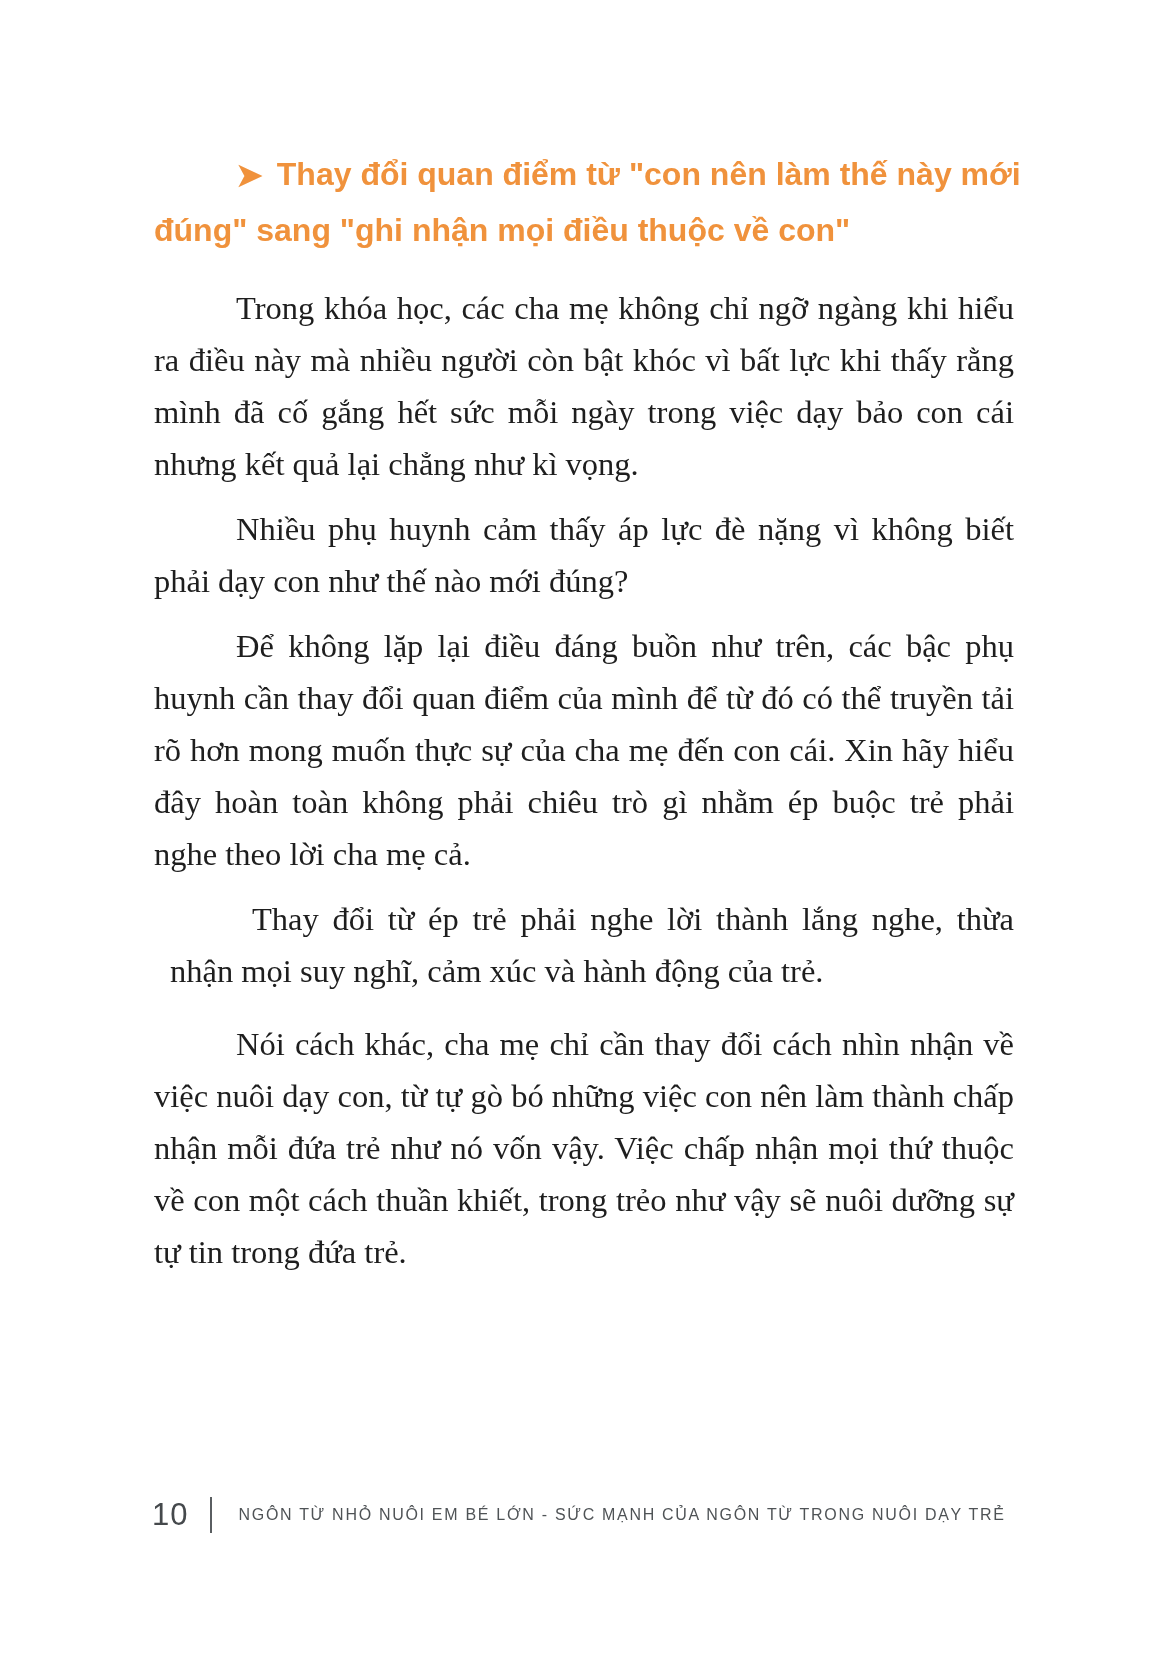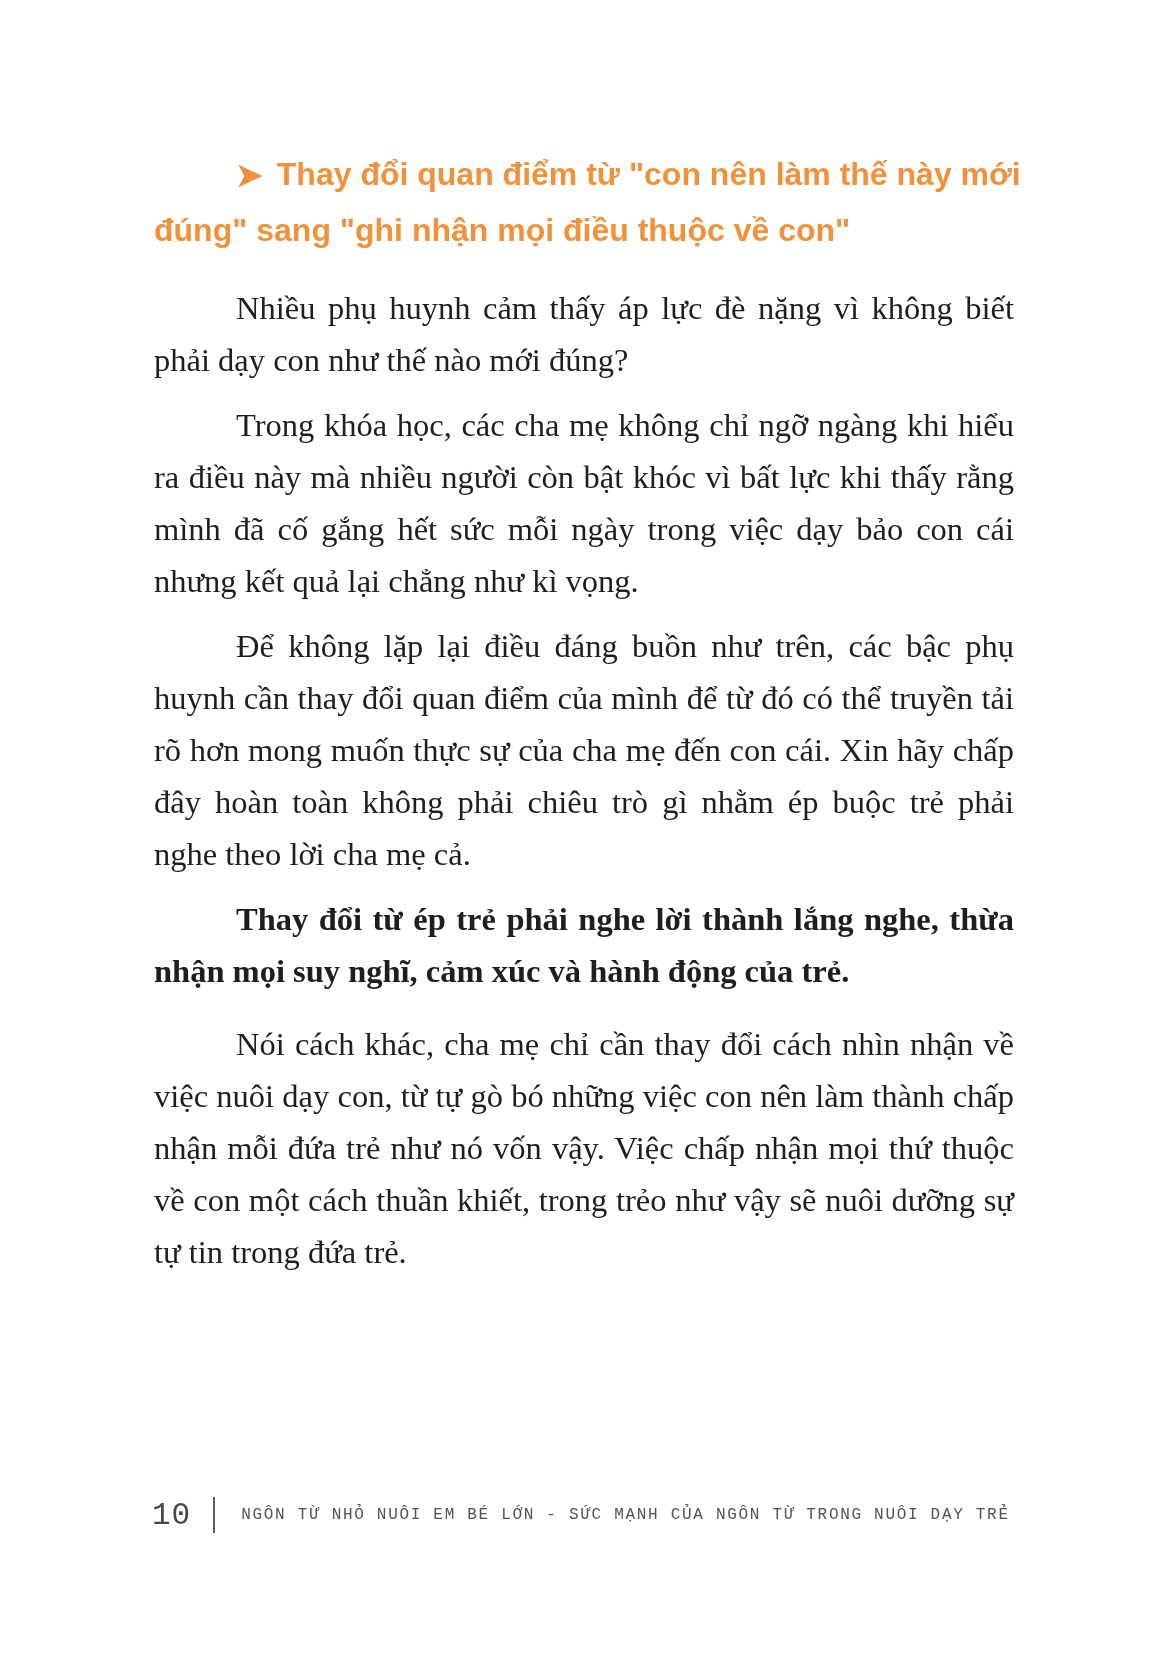--- a/index.html
+++ b/index.html
@@ -43,31 +43,31 @@
   }
   p.body {
     font-size: 32.5px;
     line-height: 52px;
     color: #1E1E1E;
     text-align: justify;
     text-indent: 82px;
     margin: 0 0 13px 0;
   }
   p.body.emphasis {
-    font-weight: 700;
-    margin: 8px 0 21px 0;
+    font-weight: 400;
+    margin: 8px 0 21px 16px;
   }
   .footer {
     position: absolute;
     left: 152px;
     top: 1497px;
     display: flex;
     align-items: center;
     color: #4F5356;
-    font-family: Liberation Mono, monospace;
+    font-family: Liberation Sans, sans-serif;
   }
   .page-num {
     font-size: 31px;
     font-weight: 400;
     letter-spacing: 1px;
     color: #45494C;
   }
   .sep {
     display: inline-block;
     width: 2px;
@@ -87,25 +87,25 @@
 
 <main class="page">
 
   <div class="content">
 
     <h2 class="heading">
       <span class="h-line h-line1"><span class="bullet">➤</span><span>Thay đổi quan điểm từ "con nên làm thế này mới</span></span>
       <span class="h-line h-line2">đúng" sang "ghi nhận mọi điều thuộc về con"</span>
     </h2>
 
+    <p class="body">Trong khóa học, các cha mẹ không chỉ ngỡ ngàng khi hiểu ra điều này mà nhiều người còn bật khóc vì bất lực khi thấy rằng mình đã cố gắng hết sức mỗi ngày trong việc dạy bảo con cái nhưng kết quả lại chẳng như kì vọng.</p>
+
     <p class="body">Nhiều phụ huynh cảm thấy áp lực đè nặng vì không biết phải dạy con như thế nào mới đúng?</p>
 
-    <p class="body">Trong khóa học, các cha mẹ không chỉ ngỡ ngàng khi hiểu ra điều này mà nhiều người còn bật khóc vì bất lực khi thấy rằng mình đã cố gắng hết sức mỗi ngày trong việc dạy bảo con cái nhưng kết quả lại chẳng như kì vọng.</p>
-
-    <p class="body">Để không lặp lại điều đáng buồn như trên, các bậc phụ huynh cần thay đổi quan điểm của mình để từ đó có thể truyền tải rõ hơn mong muốn thực sự của cha mẹ đến con cái. Xin hãy chấp đây hoàn toàn không phải chiêu trò gì nhằm ép buộc trẻ phải nghe theo lời cha mẹ cả.</p>
+    <p class="body">Để không lặp lại điều đáng buồn như trên, các bậc phụ huynh cần thay đổi quan điểm của mình để từ đó có thể truyền tải rõ hơn mong muốn thực sự của cha mẹ đến con cái. Xin hãy hiểu đây hoàn toàn không phải chiêu trò gì nhằm ép buộc trẻ phải nghe theo lời cha mẹ cả.</p>
 
     <p class="body emphasis">Thay đổi từ ép trẻ phải nghe lời thành lắng nghe, thừa nhận mọi suy nghĩ, cảm xúc và hành động của trẻ.</p>
 
     <p class="body">Nói cách khác, cha mẹ chỉ cần thay đổi cách nhìn nhận về việc nuôi dạy con, từ tự gò bó những việc con nên làm thành chấp nhận mỗi đứa trẻ như nó vốn vậy. Việc chấp nhận mọi thứ thuộc về con một cách thuần khiết, trong trẻo như vậy sẽ nuôi dưỡng sự tự tin trong đứa trẻ.</p>
 
 
   </div>
 
   <footer class="footer">
     <span class="page-num">10</span>

